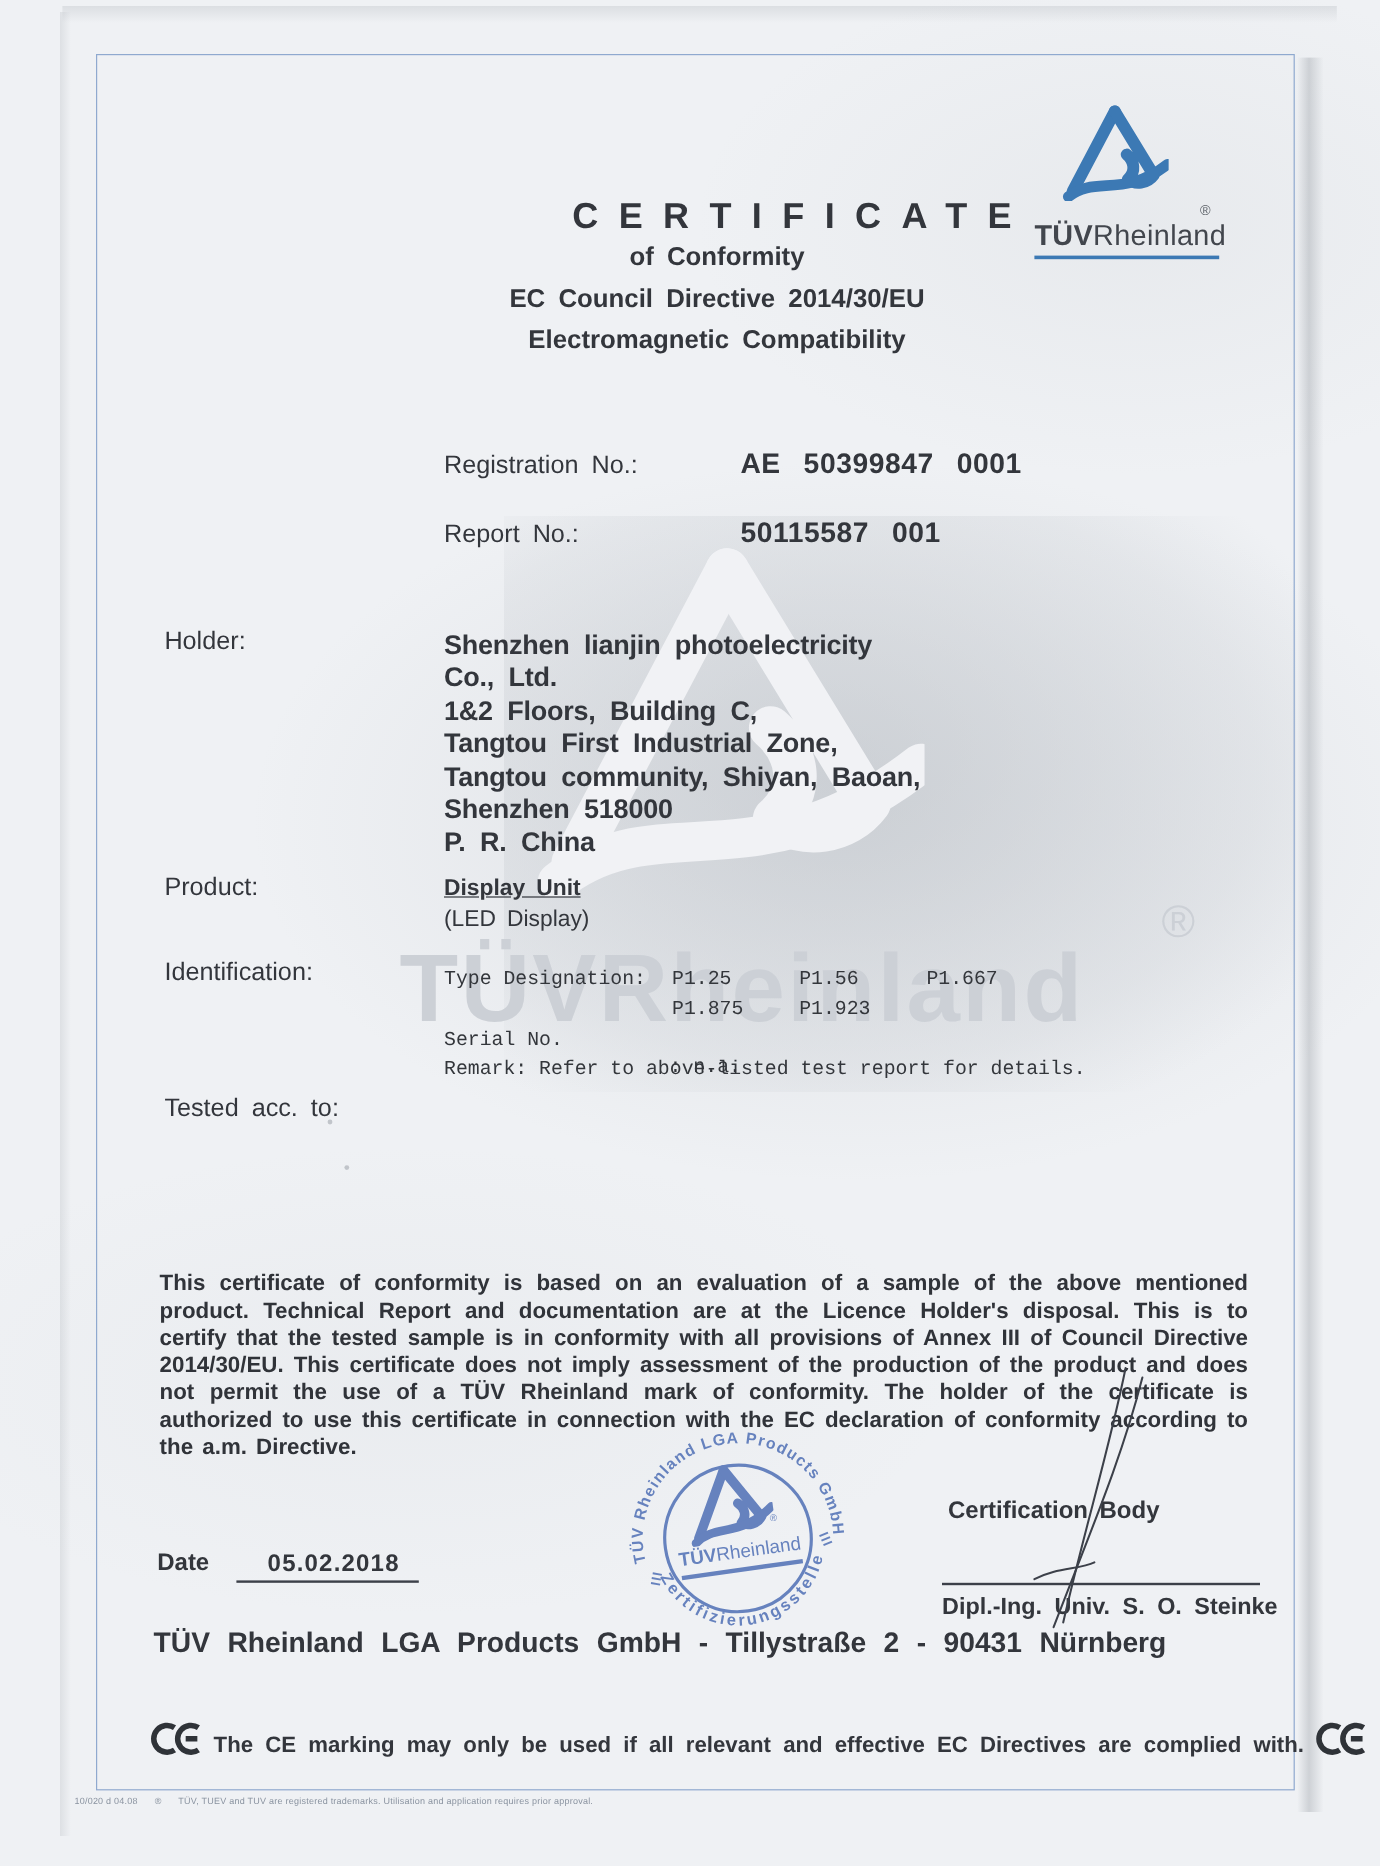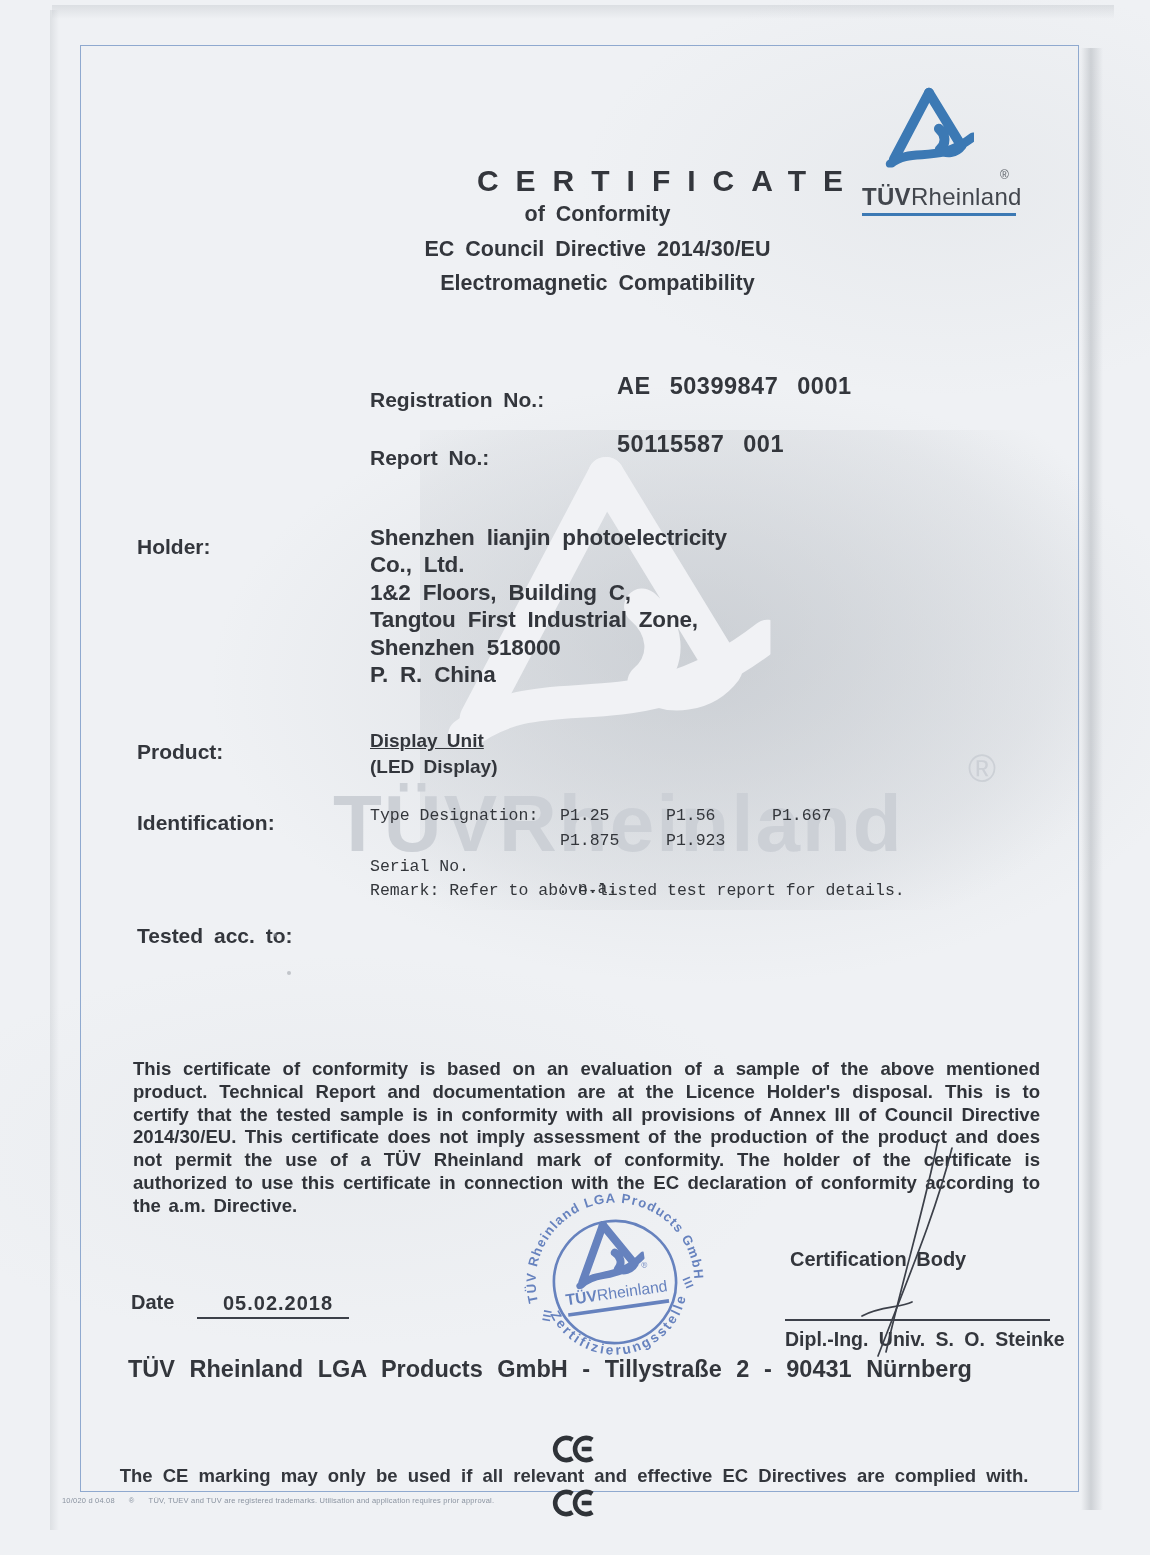--- a/index.html
+++ b/index.html
@@ -33,26 +33,26 @@
   
   .logo-tri { position:absolute; left:884px; top:84px; width:90px; height:86px; color:#3c79b4; z-index:3; }
   .logo-text { position:absolute; left:862px; top:183px; z-index:3; font-size:24px; color:#42464d; letter-spacing:.3px; }
   .logo-text .b { font-weight:bold; }
   .logo-regmark { position:absolute; left:1000px; top:168px; font-size:12px; color:#5a5f66; z-index:3; }
   .logo-underline { position:absolute; left:862px; top:213px; width:154px; height:2.5px; background:#3c79b4; z-index:3; }
   
   .title { left:340px; top:164px; width:520px; text-align:right;
     font-size:30px; font-weight:bold; letter-spacing:17px; color:#33363c; }
   .subtitle { left:340px; width:515px; text-align:center; font-size:21.5px; font-weight:bold; word-spacing:5px; }
-  .label { font-size:21px; font-weight:bold; word-spacing:5px;margin-top:12px; }
+  .label { font-size:21px; font-weight:normal; word-spacing:5px; }
   .bigval { font-size:23.5px; font-weight:bold; word-spacing:12px; letter-spacing:.5px; }
   .holder-block { left:370px; top:524px; font-size:22.5px; font-weight:bold; line-height:27.4px;
     word-spacing:6px; letter-spacing:-0.2px; }
   .product-name { font-size:19px; font-weight:bold; text-decoration:underline; word-spacing:4px; }
-  .product-sub { font-size:19px; font-weight:bold; word-spacing:4px; }
+  .product-sub { font-size:19px; font-weight:normal; word-spacing:4px; }
   .mono { font-family:"Liberation Mono","DejaVu Sans Mono",monospace; font-size:16.5px; color:#33363b; }
   .standards { line-height:24.3px; }
   .paragraph { left:133px; top:1058px; width:907px; white-space:normal; text-align:justify;
     font-size:18.6px; font-weight:bold; line-height:22.8px; word-spacing:2.5px; color:#303339; }
   
   .stamp { position:absolute; left:498px; top:1165px; width:234px; height:234px;
     transform:rotate(-8deg); opacity:.85; z-index:4; }
   .stamp-circle { fill:none; stroke:#4f6fb5; stroke-width:2.6; }
   .stamp-arc-text { fill:#4f6fb5; font-size:13px; font-weight:bold; letter-spacing:1.2px;
     font-family:"Liberation Sans",sans-serif; }
@@ -66,21 +66,21 @@
   
   .sig-svg { position:absolute; left:760px; top:1125px; width:300px; height:245px; z-index:5; }
   .sigline { position:absolute; left:785px; top:1319px; width:265px; height:1.5px; background:#3c4049; }
   .cert-body { left:790px; top:1248px; font-size:20px; font-weight:bold; word-spacing:4px; }
   .signer { left:785px; top:1328px; font-size:19.5px; font-weight:bold; word-spacing:5px; }
   .date-label { left:131px; top:1291px; font-size:20px; font-weight:bold; }
   .date-value { left:223px; top:1292px; font-size:20px; font-weight:bold; letter-spacing:1px; }
   .date-underline { position:absolute; left:197px; top:1317px; width:152px; height:1.5px; background:#3c4049; z-index:3; }
   .issuer { left:128px; top:1356px; font-size:23.5px; font-weight:bold; word-spacing:8px; }
   
-  .ce-row { position:absolute; left:122px; top:1433px; width:900px; display:flex; align-items:center; z-index:3;flex-direction:column; }
+  .ce-row { position:absolute; left:122px; top:1433px; width:900px; display:flex; align-items:flex-end; z-index:3; }
   .ce-icon { width:46px; height:32px; color:#2f3338; flex:none; }
   .ce-text { font-size:18.5px; font-weight:bold; word-spacing:5px; margin:0 6px 0 10px; white-space:nowrap; color:#33363c; }
   
   .footer { left:62px; top:1496px; font-size:7.5px; color:#8a93a0; letter-spacing:.2px; }
   .footer span { margin-right:14px; }
   .hidden-defs { position:absolute; width:0; height:0; overflow:hidden; }
 </style>
 </head>
 <body>
 
@@ -134,20 +134,21 @@
   <div class="abs bigval" style="left:617px;top:373px">AE 50399847 0001</div>
   <div class="abs label" style="left:370px;top:434px">Report No.:</div>
   <div class="abs bigval" style="left:617px;top:431px">50115587 001</div>
 
   <div class="abs label" style="left:137px;top:523px">Holder:</div>
   <div class="abs holder-block">
     <div>Shenzhen lianjin photoelectricity</div>
     <div>Co., Ltd.</div>
     <div>1&amp;2 Floors, Building C,</div>
     <div>Tangtou First Industrial Zone,</div>
+    <div>Tangtou community, Shiyan, Baoan,</div>
     <div>Shenzhen 518000</div>
     <div>P. R. China</div>
   </div>
 
   <div class="abs label" style="left:137px;top:728px">Product:</div>
   <div class="abs product-name" style="left:370px;top:730px">Display Unit</div>
   <div class="abs product-sub" style="left:370px;top:756px">(LED Display)</div>
 
   <div class="abs label" style="left:137px;top:799px">Identification:</div>
   <div class="abs mono" style="left:370px;top:806px">Type Designation:</div>

